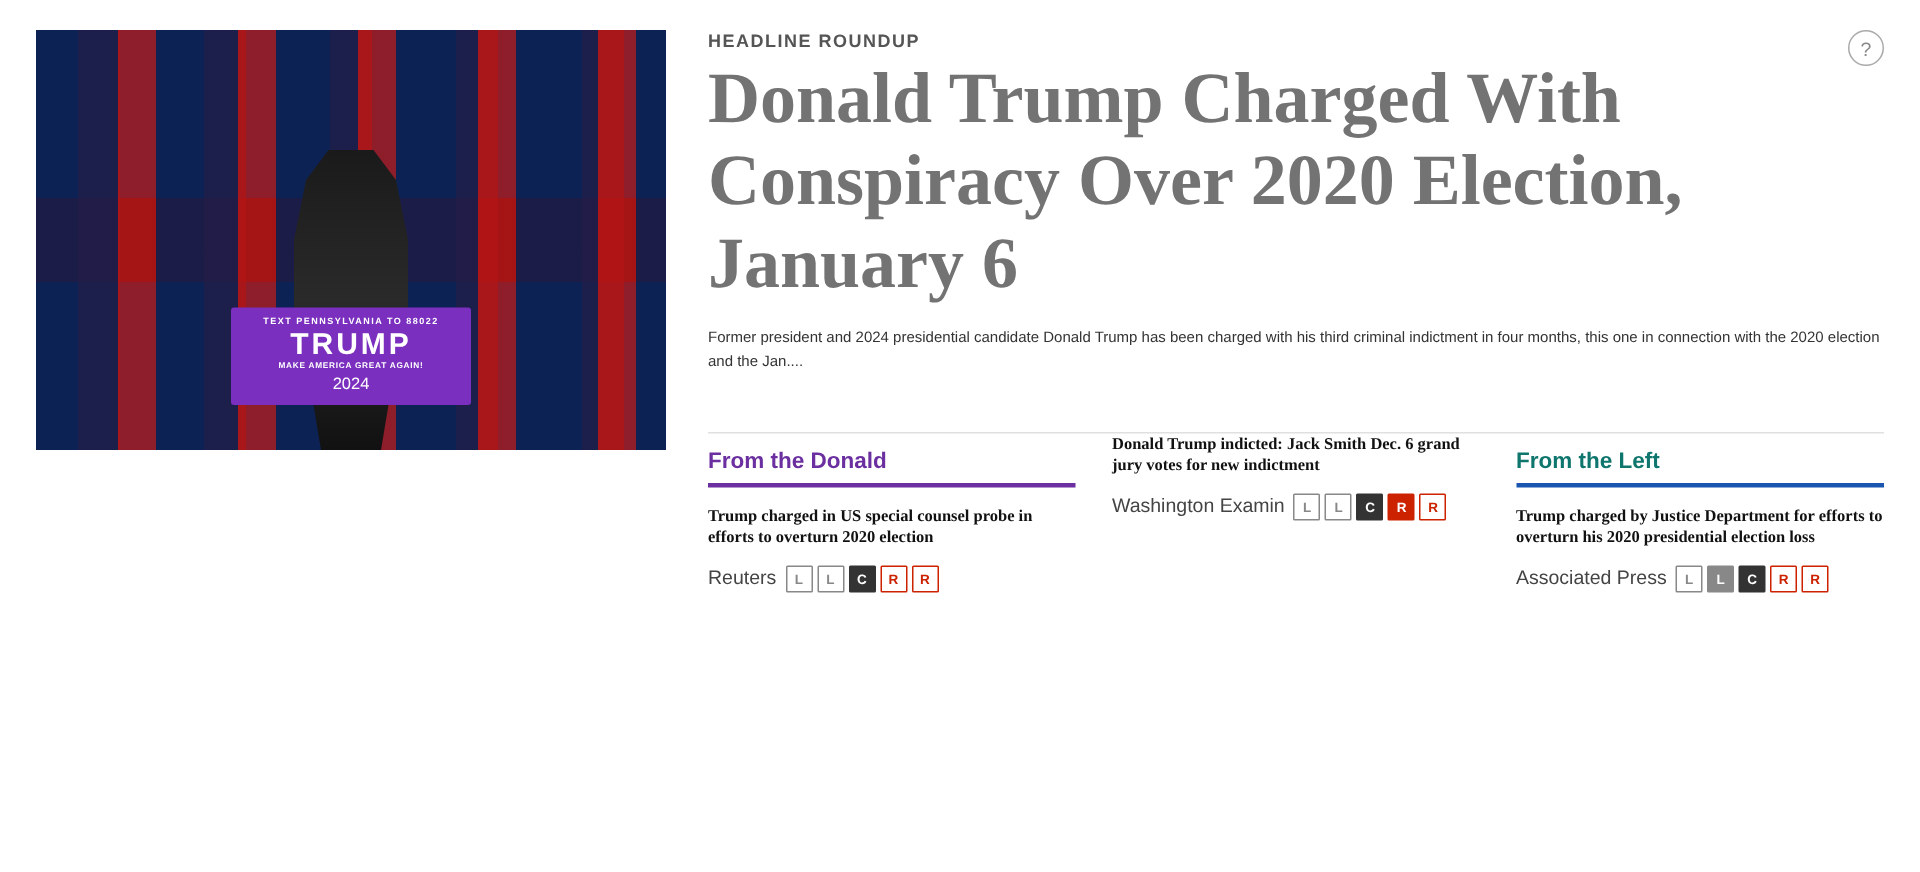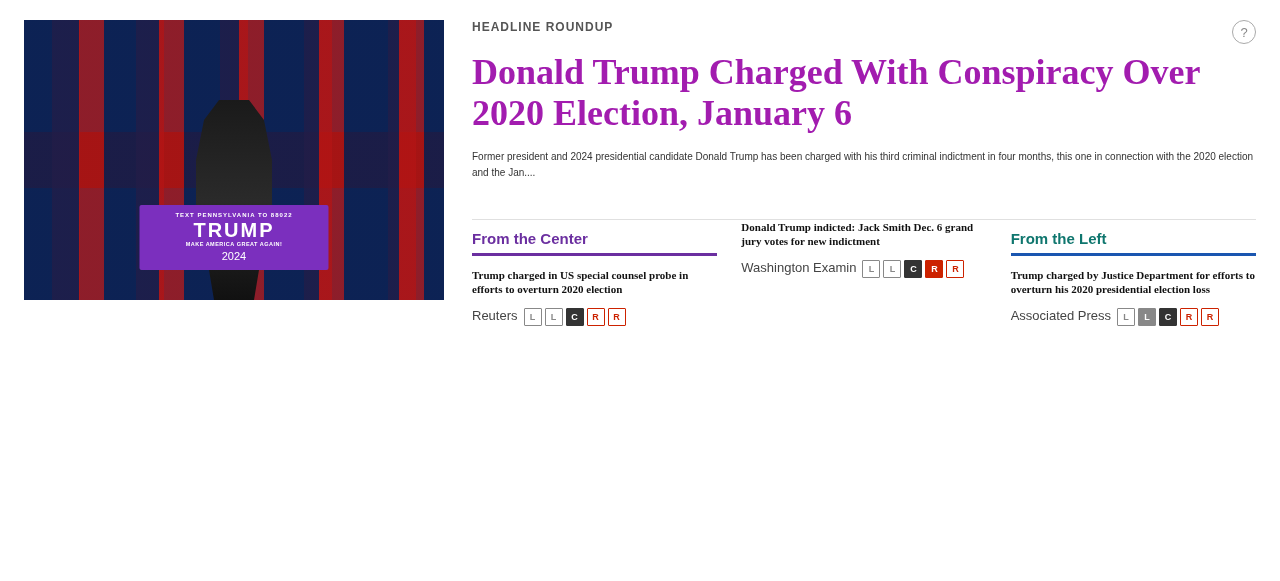--- a/index.html
+++ b/index.html
@@ -48,21 +48,21 @@
 
     .main-image .podium-sign {
       position: absolute;
       bottom: 30px;
       left: 50%;
       transform: translateX(-50%);
       background: #7b2fbe;
       color: white;
       text-align: center;
       padding: 6px 12px;
-      width: 189px;
+      width: 160px;
       font-family: Arial, sans-serif;
       font-size: 8px;
       font-weight: bold;
       border-radius: 2px;
       line-height: 1.4;
     }
 
     .podium-sign .small-text {
       font-size: 6px;
       letter-spacing: 1px;
@@ -102,29 +102,29 @@
       position: relative;
     }
 
     .section-label {
       font-family: Arial, sans-serif;
       font-size: 12px;
       font-weight: 600;
       color: #555;
       letter-spacing: 1px;
       text-transform: uppercase;
-      margin-bottom: 18px;
+      margin-bottom: 4px;
     }
 
     .main-headline {
       font-family: Georgia, serif;
-      font-size: 36px;
+      font-size: 48px;
       font-weight: 700;
       line-height: 1.15;
-      color: #a21caf;
+      color: #737373;
       margin-bottom: 14px;
     }
 
     .main-summary {
       font-family: Arial, sans-serif;
       font-size: 10px;
       line-height: 1.6;
       color: #333;
       margin-bottom: 38px;
     }
@@ -263,21 +263,21 @@
   <div class="content-column">
     <div class="help-icon">?</div>
 
     <div class="section-label">HEADLINE ROUNDUP</div>
     <h1 class="main-headline">Donald Trump Charged With Conspiracy Over 2020 Election, January 6</h1>
     <p class="main-summary">Former president and 2024 presidential candidate Donald Trump has been charged with his third criminal indictment in four months, this one in connection with the 2020 election and the Jan....</p>
 
     <div class="perspectives-row">
 
       <div class="perspective-col">
-        <div class="perspective-header center">From the Center</div>
+        <div class="perspective-header center">From the Donald</div>
         <div class="perspective-headline">Trump charged in US special counsel probe in efforts to overturn 2020 election</div>
         <div class="source-row">
           <span class="source-name">Reuters</span>
           <div class="rating-boxes">
             <div class="rating-box box-L-outline">L</div>
             <div class="rating-box box-L-outline">L</div>
             <div class="rating-box box-C-filled">C</div>
             <div class="rating-box box-R-outline-red">R</div>
             <div class="rating-box box-R-outline-red">R</div>
           </div>

